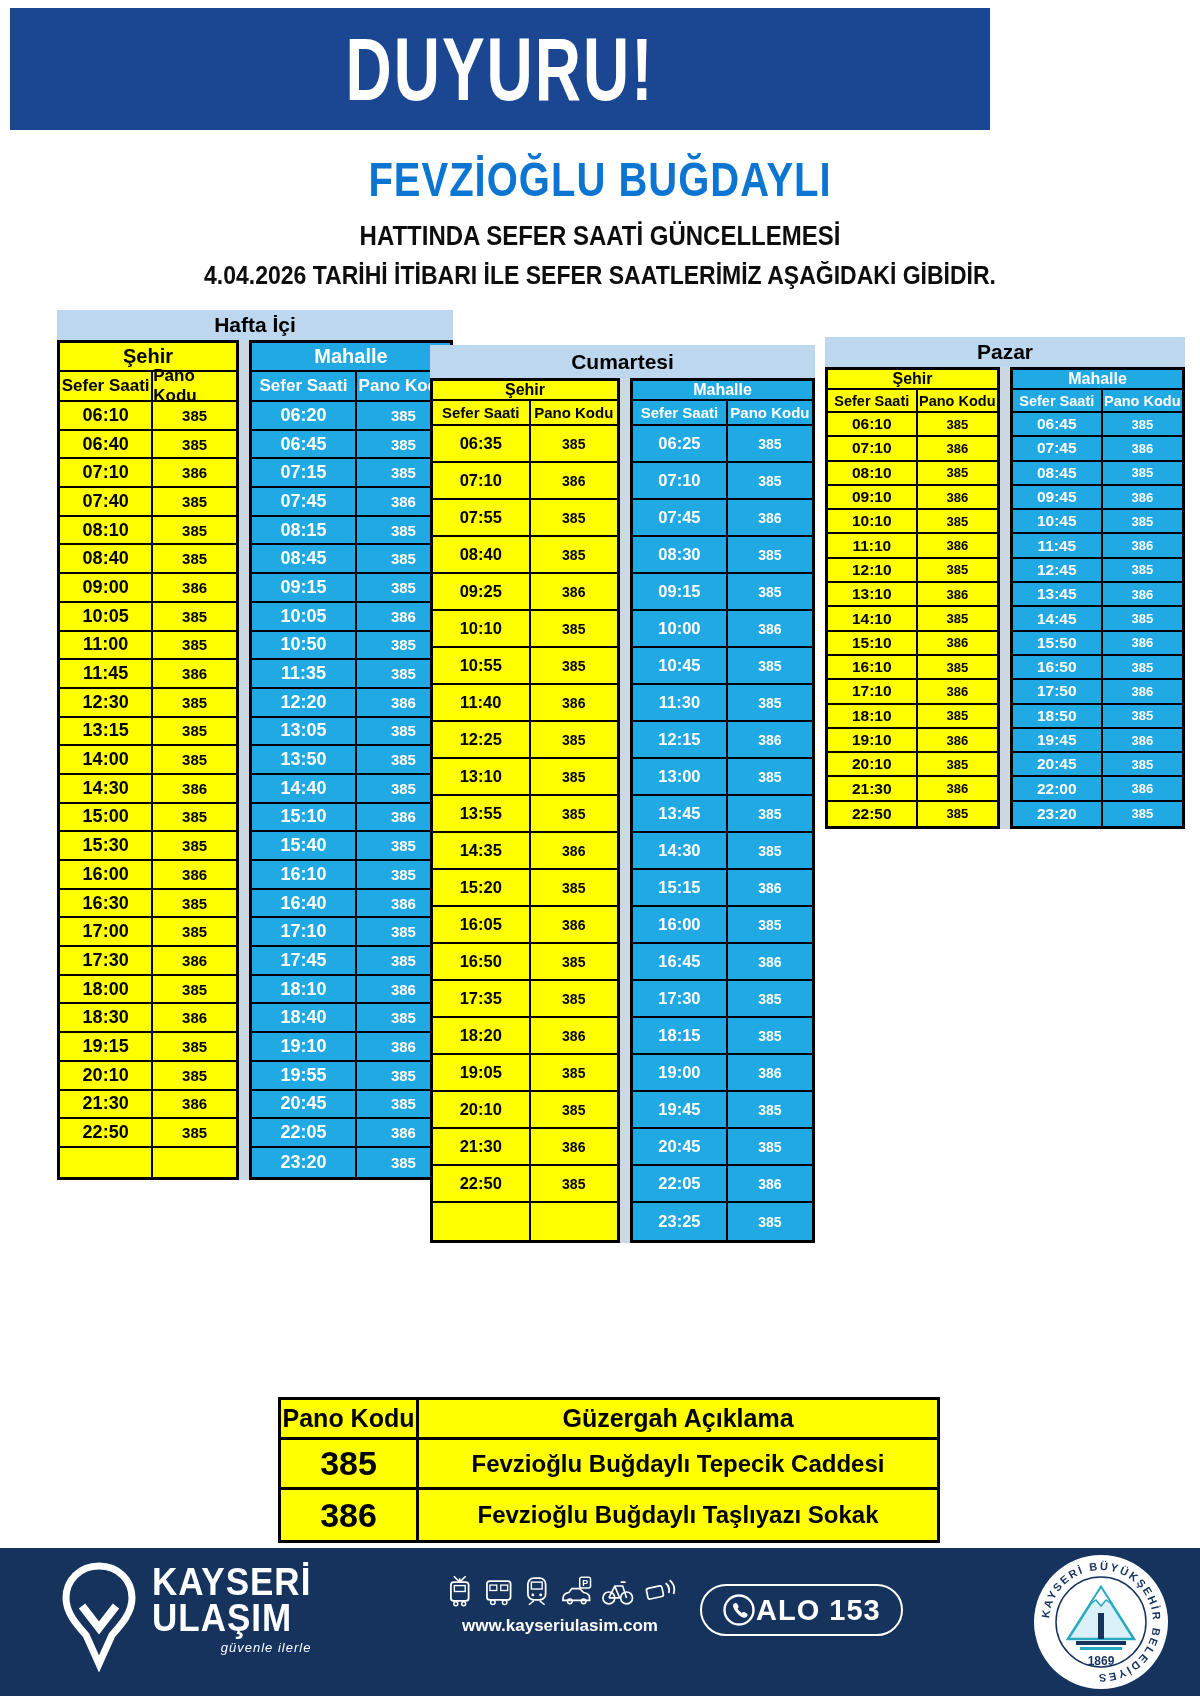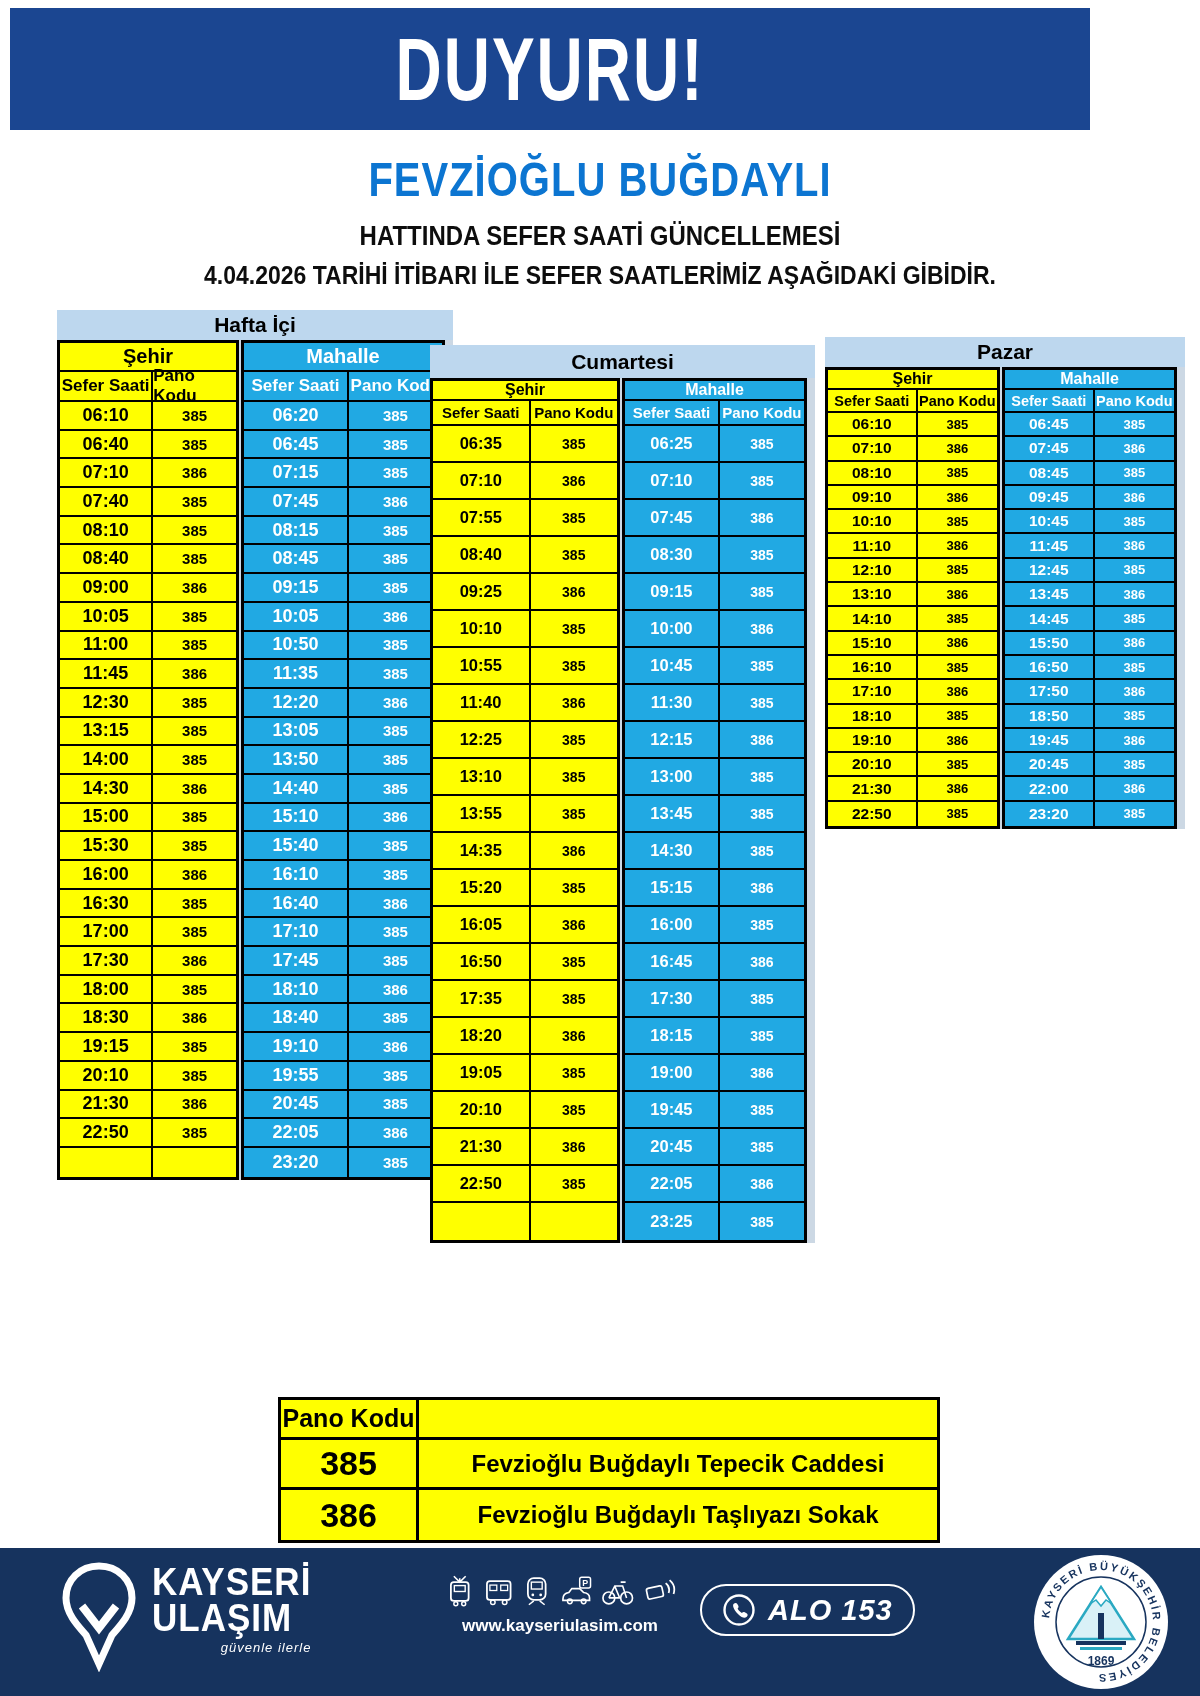--- a/index.html
+++ b/index.html
@@ -1,37 +1,37 @@
 <!DOCTYPE html>
 <html><head>
 <meta charset="utf-8">
 <style>
   html,body{margin:0;padding:0;background:#ffffff;}
   .page{position:relative;width:1200px;height:1696px;background:#ffffff;
         font-family:"Liberation Sans",sans-serif;overflow:hidden;}
 
   
-  .banner{position:absolute;left:10px;top:8px;width:1080px;height:122px;
+  .banner{position:absolute;left:10px;top:8px;width:980px;height:122px;
           background:#1b4691;display:flex;align-items:center;justify-content:center;}
   .banner-text{color:#ffffff;font-weight:bold;font-size:64px;letter-spacing:2px;
                transform:scaleY(1.4);}
 
   
   .line-title{position:absolute;left:0;top:158px;width:100%;text-align:center;
               color:#0c75d1;font-weight:bold;font-size:40px;transform:scaleY(1.18);letter-spacing:1px;}
   .subtitle{position:absolute;left:0;top:222px;width:100%;text-align:center;
             color:#0d0d0d;font-weight:bold;font-size:24px;transform:scaleY(1.12);}
   .dateline{position:absolute;left:0;top:262px;width:100%;text-align:center;
             color:#0d0d0d;font-weight:bold;font-size:23px;transform:scaleY(1.12);}
 
   
   .group{position:absolute;}
   .day-bar{background:#bdd7ee;color:#000;font-weight:bold;
            display:flex;align-items:center;justify-content:center;}
-  .tables-wrap{display:flex;gap:2px;background:#ccd8e4;}
+  .tables-wrap{display:flex;gap:10px;background:#ccd8e4;}
   .sub-table{box-sizing:border-box;border:3px solid #000;}
   .t-sehir{background:#ffff00;color:#000;}
   .t-mahalle{background:#21a9e3;color:#ffffff;}
   .sub-title{display:flex;align-items:center;justify-content:center;font-weight:bold;
              border-bottom:2px solid #000;box-sizing:border-box;}
   .col-head,.trow{display:flex;border-bottom:2px solid #000;box-sizing:border-box;}
   .trow:last-child{border-bottom:none;}
   .cell-time{width:53%;display:flex;align-items:center;justify-content:center;
              border-right:2px solid #000;font-weight:bold;box-sizing:border-box;}
   .cell-code{width:47%;display:flex;align-items:center;justify-content:center;
@@ -83,22 +83,22 @@
   .footer{position:absolute;left:0;top:1548px;width:1200px;height:148px;background:#16335e;}
   .pin-logo{position:absolute;left:58px;top:12px;}
   .brand{position:absolute;left:152px;top:16px;color:#fff;font-weight:bold;line-height:1.02;}
   .brand .b1,.brand .b2{font-size:35px;letter-spacing:1px;transform:scaleY(1.1);}
   .brand .tagline{font-size:13px;font-weight:normal;font-style:italic;margin-top:6px;
                   text-align:right;letter-spacing:1px;}
   .icons-block{position:absolute;left:444px;top:26px;width:232px;text-align:center;}
   .icons-row{display:flex;gap:7px;justify-content:center;}
   .site{color:#fff;font-weight:bold;font-size:17px;margin-top:8px;}
   .alo-pill{position:absolute;left:700px;top:36px;height:52px;border:2.5px solid #fff;
-            border-radius:28px;display:flex;align-items:center;padding:0 20px;gap:12px;
-            box-sizing:border-box;font-style:italic;}
+            border-radius:28px;display:flex;align-items:center;padding:0 20px;
+            box-sizing:border-box;}
   .alo-text{color:#fff;font-weight:bold;font-size:29px;letter-spacing:1px;}
   .emblem{position:absolute;left:1032px;top:5px;}
 </style>
 </head>
 <body>
 
 <div class="page">
 
   <div class="banner">
     <div class="banner-text">DUYURU!</div>
@@ -692,20 +692,21 @@
               <div class="cell-code">385</div>
             </div>
           </div>
         </div>
       </div>
     </div>
 
   <div class="legend">
     <div class="legend-row legend-head">
       <div class="legend-code">Pano Kodu</div>
+      <div class="legend-desc">Güzergah Açıklama</div>
     </div>
     <div class="legend-row legend-data">
       <div class="legend-code">385</div>
       <div class="legend-desc">Fevzioğlu Buğdaylı Tepecik Caddesi</div>
     </div>
     <div class="legend-row legend-data">
       <div class="legend-code">386</div>
       <div class="legend-desc">Fevzioğlu Buğdaylı Taşlıyazı Sokak</div>
     </div>
   </div>

